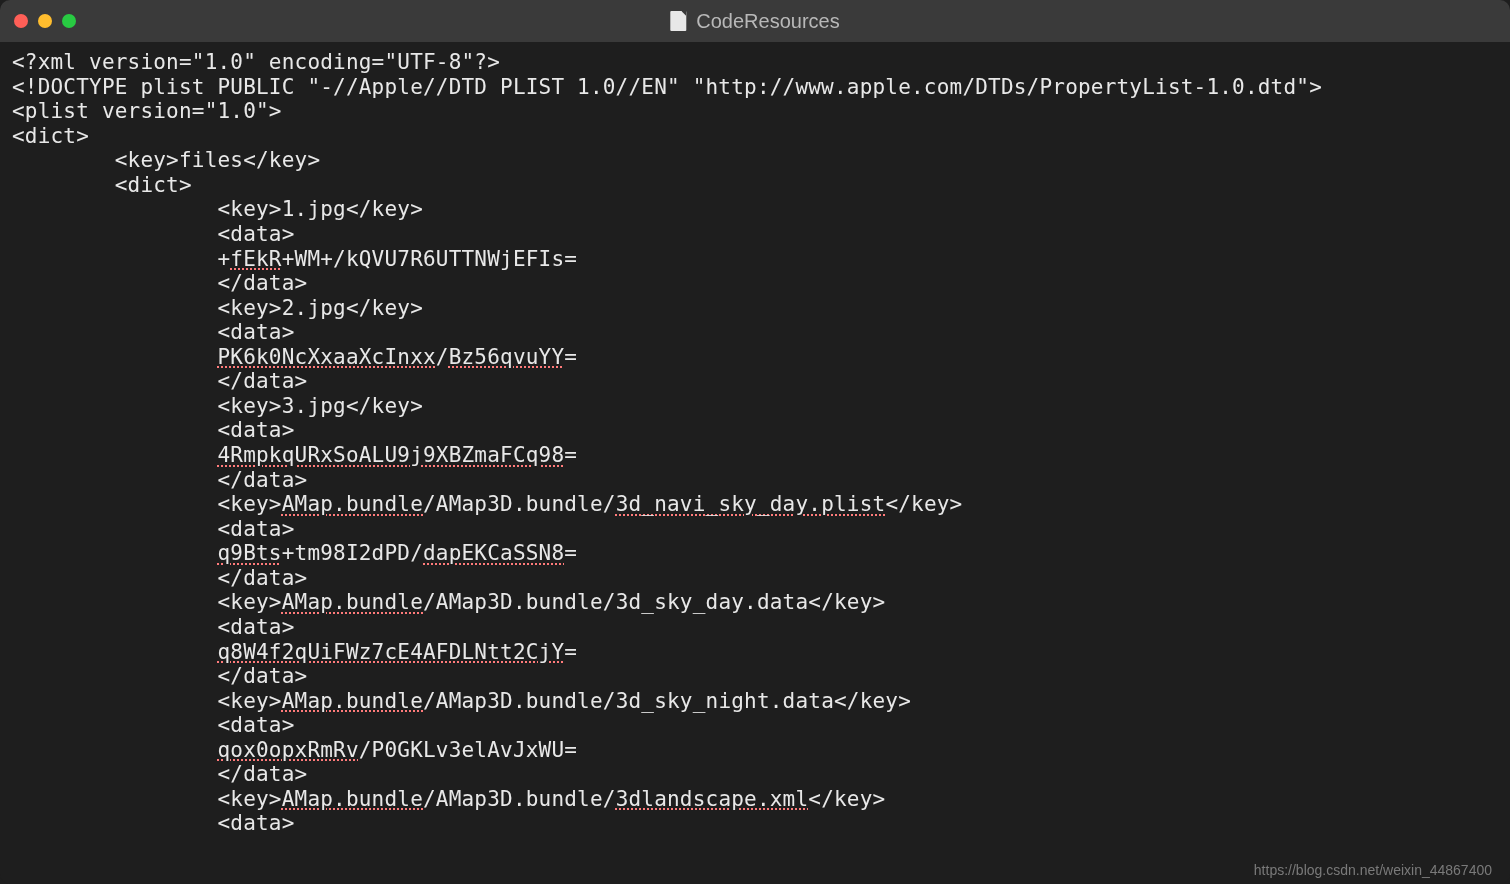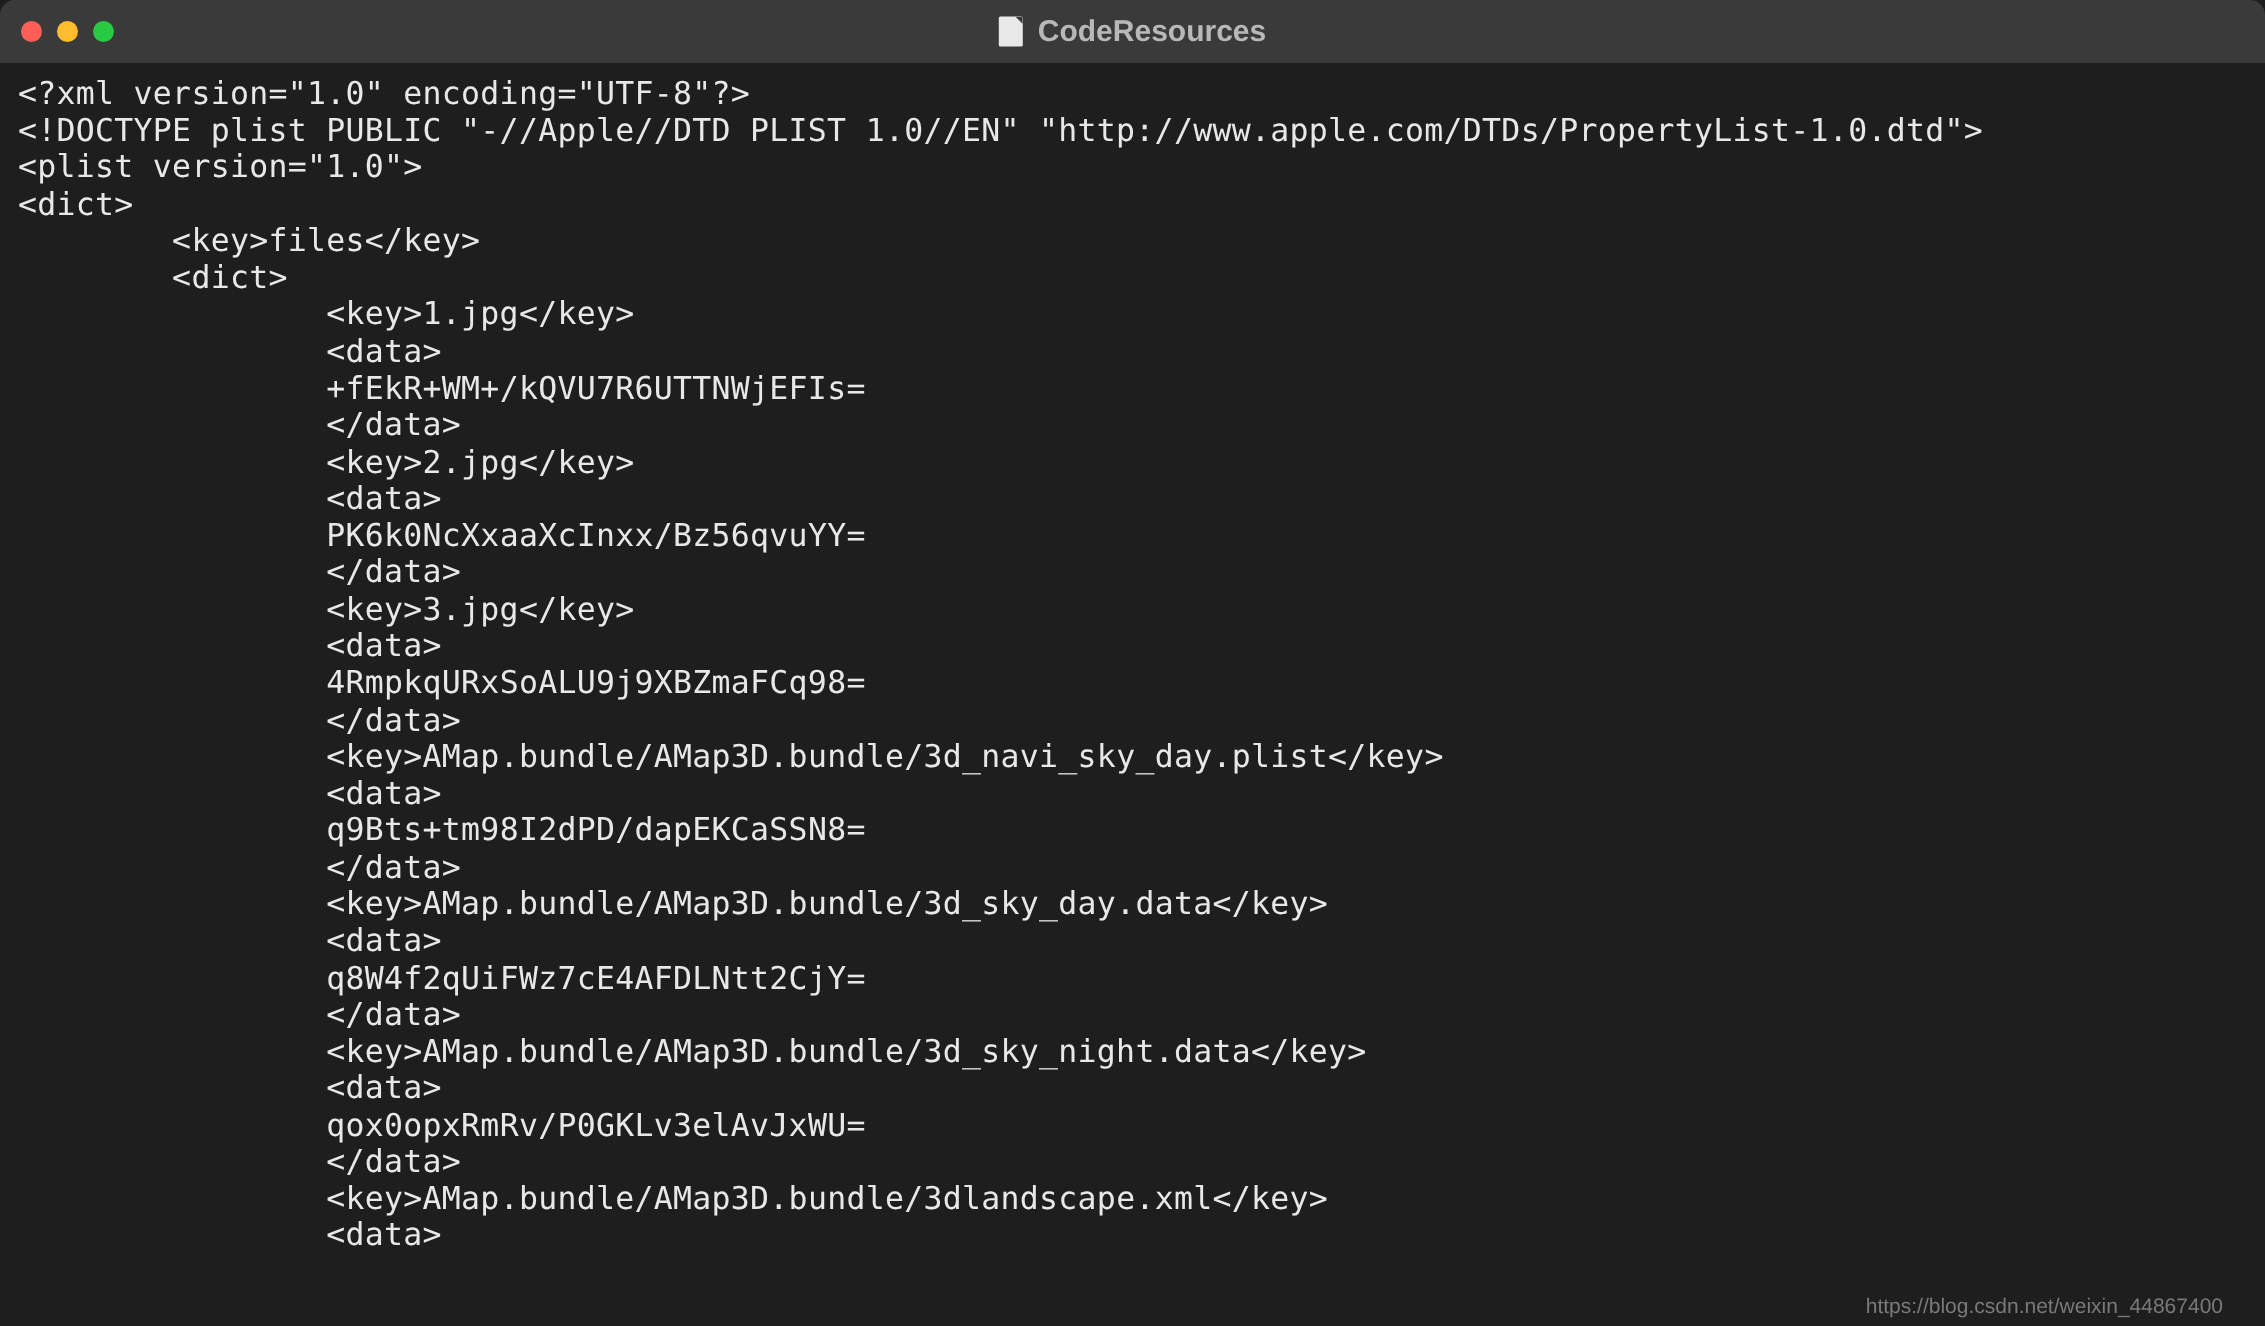--- a/index.html
+++ b/index.html
@@ -48,21 +48,21 @@
     .title-center {
       position: absolute;
       left: 50%;
       transform: translateX(-50%);
       display: flex;
       align-items: center;
       gap: 10px;
       color: #b8b8b8;
       font-family: -apple-system, BlinkMacSystemFont, "Segoe UI", sans-serif;
       font-size: 20px;
-      font-weight: 700;
+      font-weight: 400;
     }
     .file-icon {
       width: 16px;
       height: 20px;
       background: #e8e8e8;
       position: relative;
       border-radius: 1px;
     }
     .file-icon::before {
       content: "";
@@ -81,27 +81,28 @@
       font-size: 21px;
       line-height: 1.17;
       white-space: pre;
       overflow: hidden;
       font-weight: 500;
       letter-spacing: 0.2px;
     }
     .watermark {
       position: absolute;
       bottom: 6px;
-      right: 28px;
+      right: 18px;
       color: #7a7a7a;
       font-family: -apple-system, BlinkMacSystemFont, sans-serif;
       font-size: 14px;
       margin-left: 44px;
     }
     .u {
+      text-decoration: underline;
       text-decoration-style: dotted;
       text-decoration-color: #ff7b7b;
       text-underline-offset: 3px;
       text-decoration-thickness: 2px;
     }
   </style>
 </head>
 <body>
 
 <div class="window">

